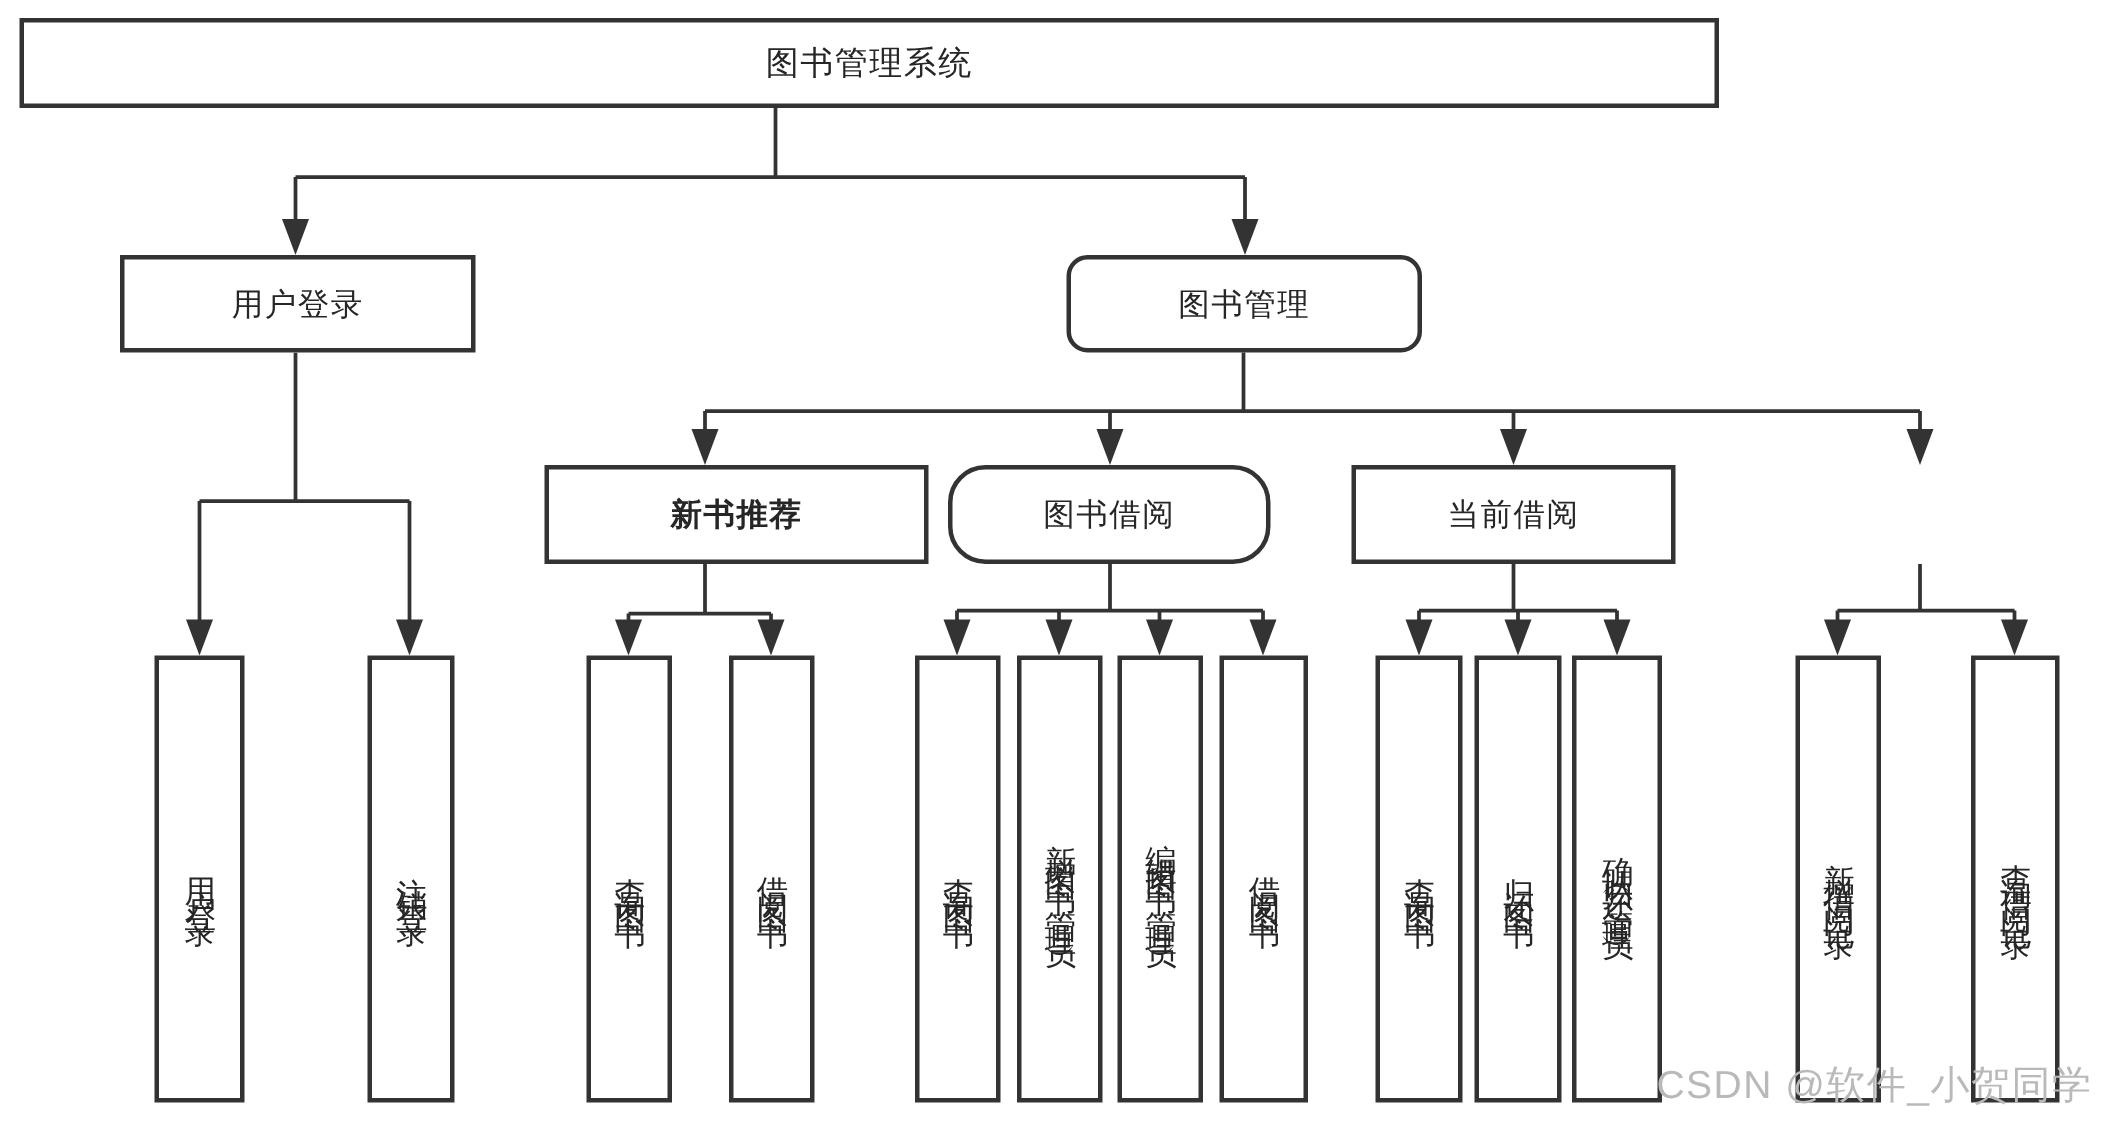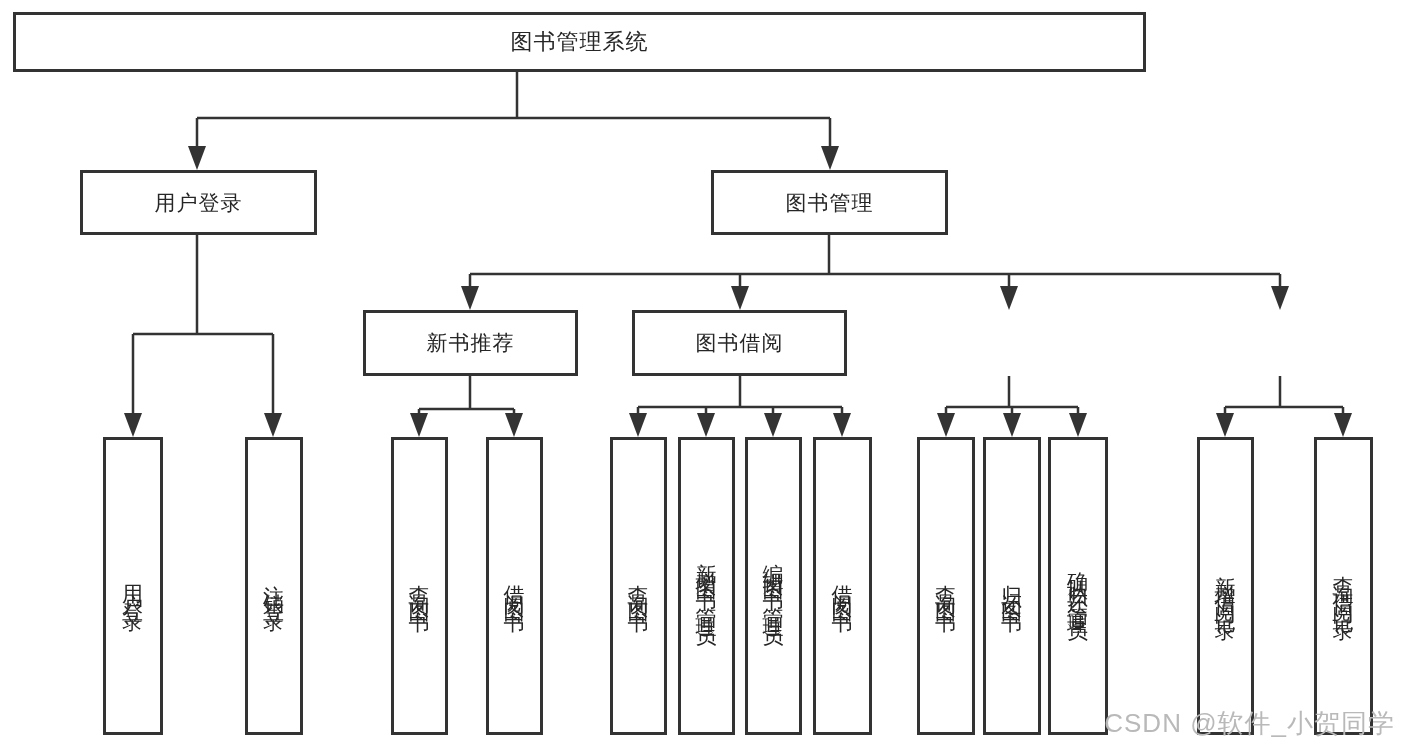--- a/index.html
+++ b/index.html
@@ -93,24 +93,25 @@
       <polygon points="1003,413 1021,413 1012,437"></polygon>
       <polygon points="1069,413 1087,413 1078,437"></polygon>
       <polygon points="1216,413 1234,413 1225,437"></polygon>
       <polygon points="1334,413 1352,413 1343,437"></polygon>
     </g>
   </svg>
 
   <div class="node root">图书管理系统</div>
 
   <div class="node lvl1" style="left:80px;">用户登录</div>
-  <div class="node lvl1" style="left:711px;">图书管理</div>
+  <div class="node lvl1" style="left:711px;border-radius:14px;">图书管理</div>
 
-  <div class="node lvl2" style="left:363px;width:215px;">新书推荐</div>
-  <div class="node lvl2" style="left:632px;width:215px;">图书借阅</div>
+  <div class="node lvl2" style="left:363px;width:256px;font-weight:bold;">新书推荐</div>
+  <div class="node lvl2" style="left:632px;width:215px;border-radius:25px;">图书借阅</div>
+  <div class="node lvl2" style="left:901px;width:216px;">当前借阅</div>
 
   <div class="node leaf" style="left:103px;width:60px;">
     <span class="vtext">用户登录</span>
   </div>
   <div class="node leaf" style="left:245px;width:58px;">
     <span class="vtext">注销登录</span>
   </div>
 
   <div class="node leaf" style="left:391px;width:57px;">
     <span class="vtext">查询图书</span>

